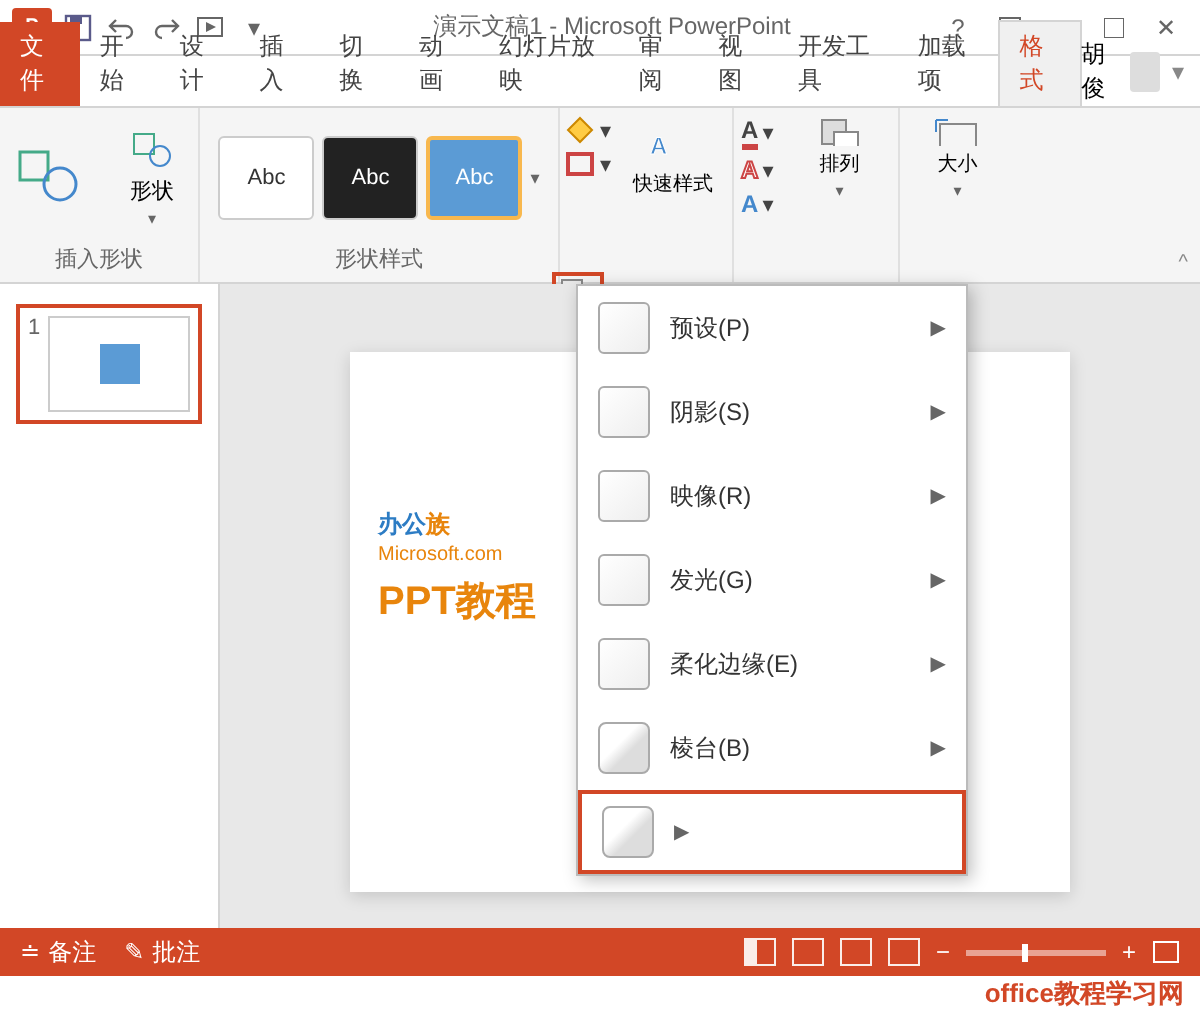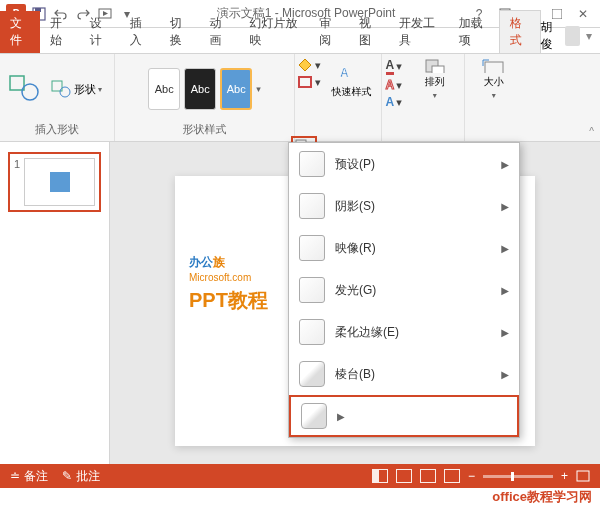--- a/index.html
+++ b/index.html
@@ -14,23 +14,23 @@
 .tabs{height:26px;background:#fff;display:flex;align-items:flex-end;border-bottom:1px solid #d4d4d4;}
 .tab{padding:4px 10px;color:#444;cursor:pointer;font-size:12px;}
 .tab.file{background:#d24726;color:#fff;}
 .tab.active{background:#f0f0f0;border:1px solid #d4d4d4;border-bottom:none;color:#d24726;}
 .user-area{margin-left:auto;display:flex;align-items:center;gap:6px;padding-right:8px;}
 .avatar{width:20px;height:20px;background:#ddd;border-radius:2px;}
 .ribbon{height:88px;background:#f5f5f5;border-bottom:1px solid #d4d4d4;display:flex;position:relative;}
 .ribbon-group{display:flex;flex-direction:column;align-items:center;padding:4px 8px;border-right:1px solid #e0e0e0;}
 .ribbon-group-content{flex:1;display:flex;align-items:center;gap:4px;}
 .ribbon-group-label{font-size:11px;color:#666;padding-top:2px;}
-.shape-btn{display:flex;flex-direction:row;align-items:center;gap:2px;padding:4px;}
+.shape-btn{display:flex;flex-direction:column;align-items:center;gap:2px;padding:4px;margin-left:15px;}
 .big-btn{width:42px;height:42px;display:flex;flex-direction:column;align-items:center;justify-content:center;gap:2px;}
-.style-swatch{width:32px;height:42px;border:1px solid #ccc;border-radius:3px;display:flex;align-items:center;justify-content:center;font-size:11px;}
+.style-swatch{width:48px;height:42px;border:1px solid #ccc;border-radius:3px;display:flex;align-items:center;justify-content:center;font-size:11px;}
 .sw1{background:#fff;color:#333;}
 .sw2{background:#222;color:#fff;}
 .sw3{background:#5b9bd5;color:#fff;border:2px solid #f8b84e;}
 .shape-effects-btn{width:26px;height:24px;border:2px solid #d24726;display:flex;align-items:center;justify-content:center;margin-top:44px;margin-left:-6px;}
 .mini-icon{display:flex;align-items:center;gap:2px;font-size:11px;color:#444;}
 .workspace{display:flex;height:338px;position:relative;}
 .thumb-panel{width:110px;background:#fff;border-right:1px solid #d4d4d4;padding:10px 8px;}
 .thumb{border:2px solid #d24726;padding:4px;display:flex;gap:4px;}
 .thumb-num{font-size:11px;color:#666;}
 .thumb-slide{width:78px;height:48px;background:#fff;border:1px solid #ccc;display:flex;align-items:center;justify-content:center;}
@@ -41,21 +41,21 @@
 .wm-line1{font-size:22px;font-weight:bold;color:#2c7cc4;}
 .wm-line1 span.orange{color:#e8850c;}
 .wm-line2{font-size:10px;color:#e8850c;}
 .wm-line3{font-size:20px;color:#e8850c;font-weight:bold;margin-top:4px;}
 .blue-shape{position:absolute;left:135px;top:50px;width:120px;height:150px;background:#5b9bd5;border:1px solid #3a7ab5;}
 .handle{position:absolute;width:7px;height:7px;background:#fff;border:1px solid #888;}
 .h-tl{left:-4px;top:-4px;}.h-tr{right:-4px;top:-4px;}.h-bl{left:-4px;bottom:-4px;}.h-br{right:-4px;bottom:-4px;}
 .h-tm{left:50%;top:-4px;margin-left:-4px;}.h-bm{left:50%;bottom:-4px;margin-left:-4px;}
 .h-ml{left:-4px;top:50%;margin-top:-4px;}.h-mr{right:-4px;top:50%;margin-top:-4px;}
 .rot{position:absolute;left:50%;top:-20px;margin-left:-4px;width:8px;height:8px;border:1px solid #888;border-radius:50%;background:#fff;}
-.dropdown-menu{position:absolute;left:288px;top:142px;width:232px;background:#fff;border:1px solid #bbb;box-shadow:2px 2px 8px rgba(0,0,0,0.25);z-index:100;}
+.dropdown-menu{position:absolute;left:288px;top:142px;width:196px;background:#fff;border:1px solid #bbb;box-shadow:2px 2px 8px rgba(0,0,0,0.25);z-index:100;}
 .menu-item{height:42px;display:flex;align-items:center;padding:0 10px;gap:10px;cursor:pointer;}
 .menu-item.highlighted{border:2px solid #d24726;}
 .menu-icon{width:26px;height:26px;border:1px solid #aaa;border-radius:3px;background:linear-gradient(135deg,#fff,#eee);flex-shrink:0;}
 .menu-icon.cube{background:linear-gradient(135deg,#fff 40%,#ddd 60%);border-radius:4px;}
 .menu-label{flex:1;color:#333;}
 .menu-arrow{color:#666;font-size:10px;}
 .statusbar{position:absolute;bottom:18px;left:0;right:0;height:24px;background:#d24726;color:#fff;display:flex;align-items:center;padding:0 10px;gap:14px;font-size:11px;}
 .status-item{display:flex;align-items:center;gap:4px;}
 .status-right{margin-left:auto;display:flex;align-items:center;gap:8px;}
 .view-btn{width:16px;height:14px;border:1px solid #fff;opacity:0.9;}

